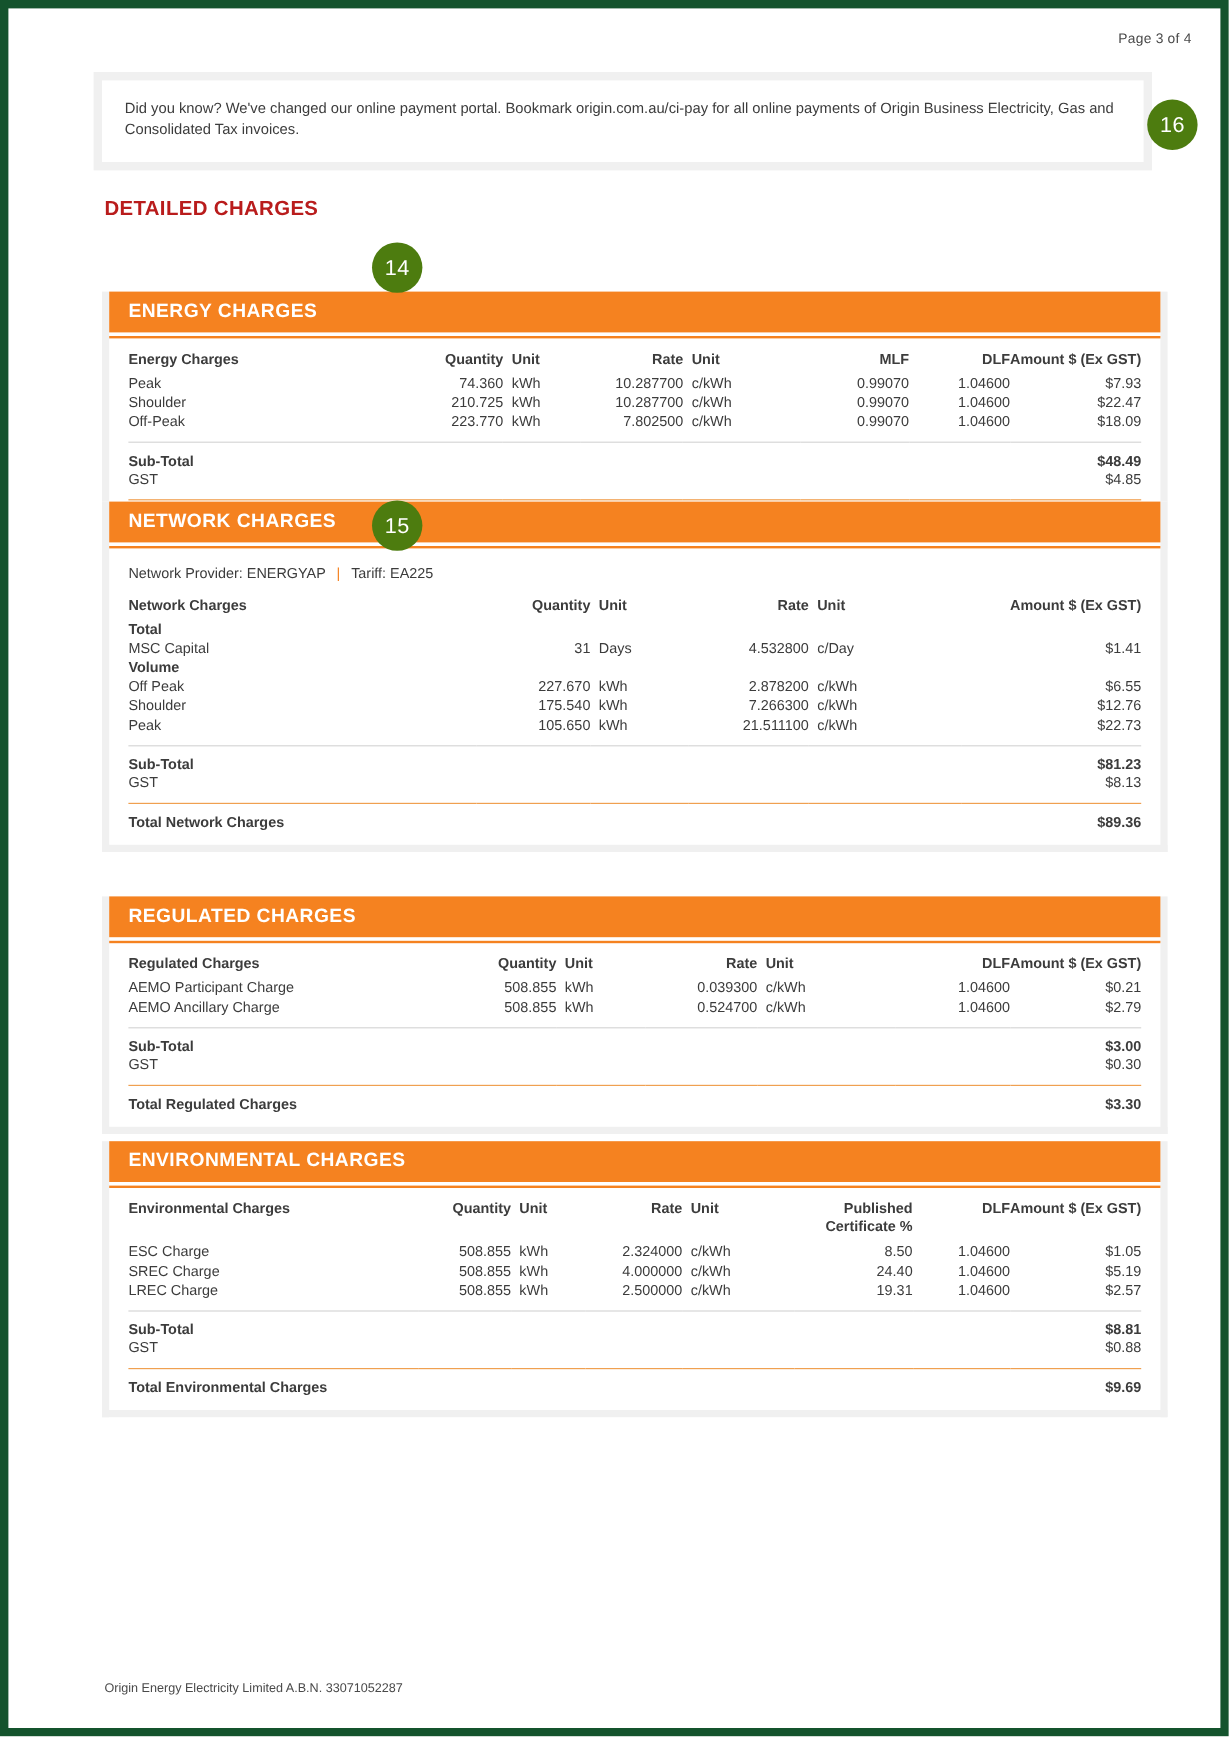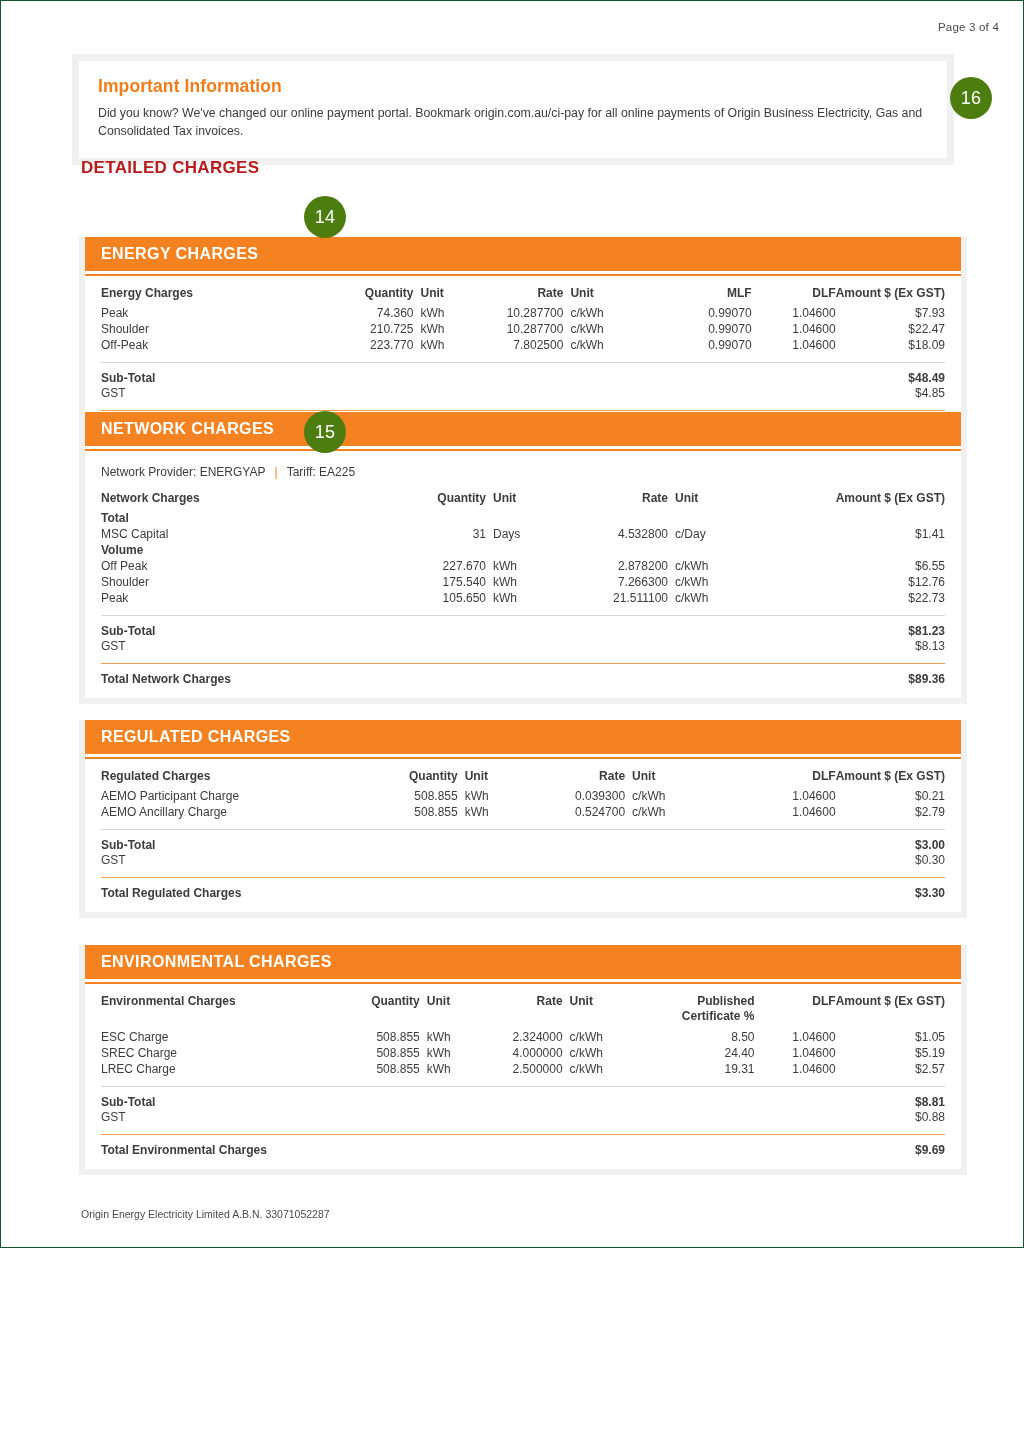--- a/index.html
+++ b/index.html
@@ -7,24 +7,24 @@
     padding: 0;
     background: #ffffff;
   }
   body {
     font-family: "Liberation Sans", sans-serif;
     color: #3a3a3a;
   }
   .page {
     position: relative;
     width: 1024px;
-    height: 1248px;
+    height: 1447px;
     box-sizing: border-box;
     background: #ffffff;
-    border: 1px solid #14532d;
+    border: 7px solid #14532d;
     overflow: hidden;
   }
 
   
   .page-number {
     position: absolute;
     top: 20px;
     right: 24px;
     font-size: 11.5px;
     color: #4a4a4a;
@@ -194,21 +194,20 @@
   }
 </style>
 </head>
 <body>
 
 <div class="page">
 
   <div class="page-number">Page 3 of 4</div>
 
   <div class="info-box">
-    <div class="info-title">Important Information</div>
     <div class="info-body">Did you know? We've changed our online payment portal. Bookmark origin.com.au/ci-pay for all online payments of Origin Business Electricity, Gas and Consolidated Tax invoices.</div>
   </div>
   <div class="badge badge-16">16</div>
 
   <div class="detailed-heading">DETAILED CHARGES</div>
 
   <div class="section" style="top:196px;margin-top:40px;">
     <div class="sec-head">
       <span class="sec-head-title">ENERGY CHARGES</span>
     </div>
@@ -378,21 +377,21 @@
             <td class="c-desc">Total Network Charges</td>
             <td colspan="4"></td>
             <td class="c-amt">$89.36</td>
           </tr>
         </tbody>
       </table>
     </div>
   </div>
   <div class="badge badge-15">15</div>
 
-  <div class="section" style="top:719px;">
+  <div class="section" style="top:740px;">
     <div class="sec-head">
       <span class="sec-head-title">REGULATED CHARGES</span>
     </div>
     <div class="sec-rule"></div>
     <div class="sec-body">
       <table class="charges">
         <thead>
           <tr>
             <th class="c-desc">Regulated Charges</th>
             <th class="c-qty">Quantity</th>

